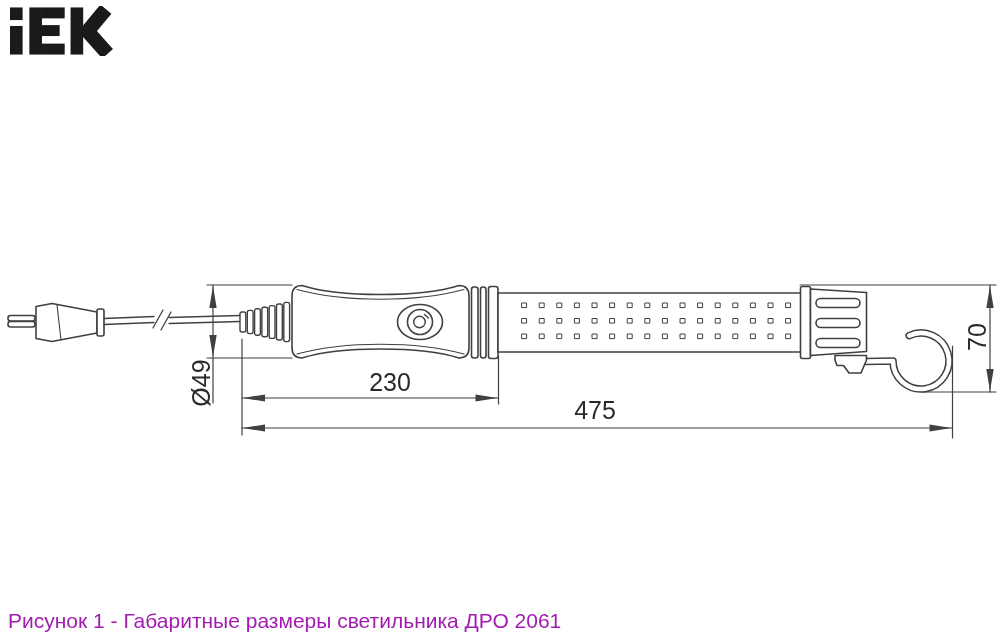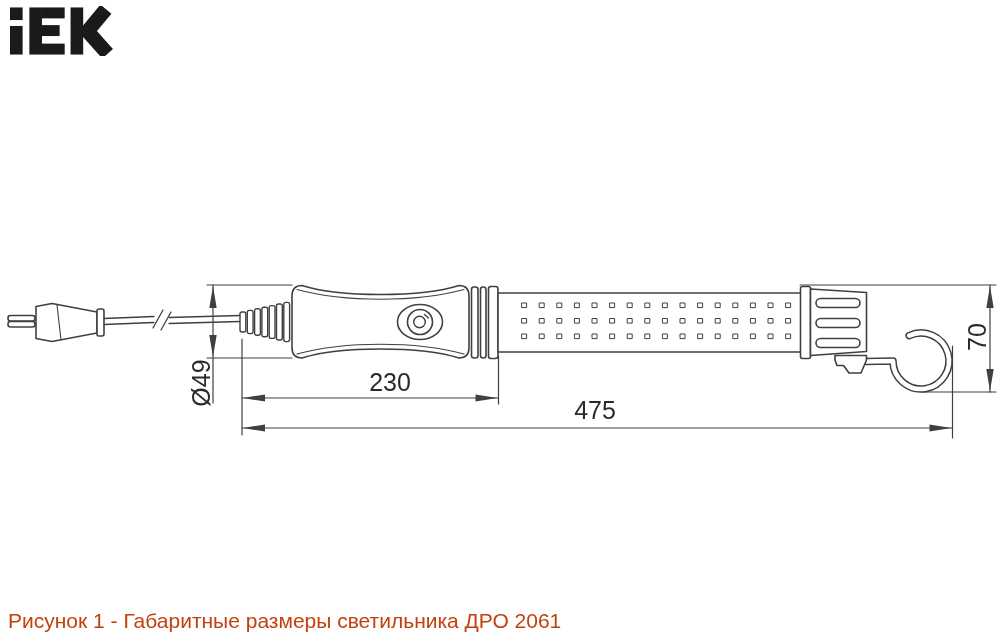--- a/index.html
+++ b/index.html
@@ -8,21 +8,21 @@
     font-family:"Liberation Sans",sans-serif;color:#1f1f1f;
   }
   #drawing-svg{position:absolute;left:0;top:0;width:1000px;height:640px;}
   #logo-svg{position:absolute;left:10px;top:6px;}
   .dim-label{
     position:absolute;display:flex;align-items:center;justify-content:center;
     font-size:25px;color:#2a2a2a;white-space:nowrap;line-height:1;
   }
   .rot{transform:rotate(-90deg);}
   #caption{
-    position:absolute;left:8px;top:609px;font-size:21px;color:#c2410c;white-space:nowrap;
+    position:absolute;left:8px;top:609px;font-size:21px;color:#a21caf;white-space:nowrap;
   }
 </style>
 </head>
 <body>
 
 <div id="stage">
 
   <svg id="logo-svg" width="106" height="50" viewBox="0 0 126 56" aria-hidden="true">
     <g fill="#1a1a1a" stroke="none">
       <rect x="0" y="0" width="15" height="15"></rect>

